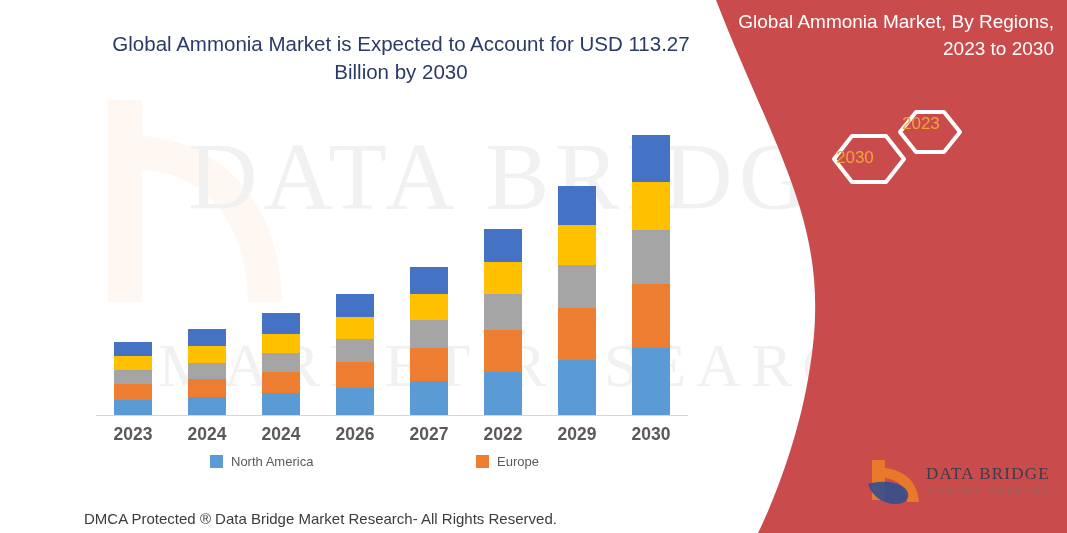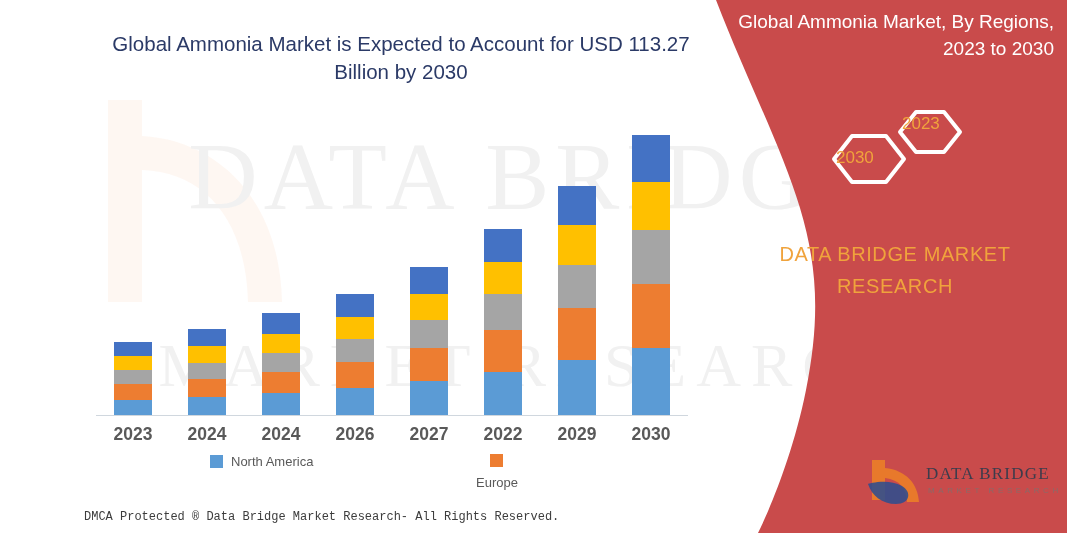--- a/index.html
+++ b/index.html
@@ -137,22 +137,22 @@
   
   .footer {
     position: absolute;
     left: 0;
     top: 508px;
     width: 710px;
     height: 22px;
   }
   .footer-text {
     position: absolute;
-    font-family: Liberation Mono, monospace;
-    font-size: 12px;
+    font-family: Liberation Sans, sans-serif;
+    font-size: 15px;
     color: #3c3c3c;
     white-space: nowrap;
   }
   .footer-dmca { left: 84px; top: 2px; }
   .footer-source { left: 400px; top: 2px; }
 
   
   .red-panel {
     position: absolute;
     left: 0;
@@ -323,21 +323,21 @@
       <div class="x-label" style="left: 370px;">2022</div>
       <div class="x-label" style="left: 444px;">2029</div>
       <div class="x-label" style="left: 518px;">2030</div>
     </div>
 
   <div class="legend" id="legend">
       <div class="legend-item" style="left: 114px;">
         <span class="legend-swatch" style="background: rgb(91, 155, 213);"></span>
         <span class="legend-label">North America</span>
       </div>
-      <div class="legend-item" style="left: 380px; flex-direction: column;">
+      <div class="legend-item" style="left: 380px;">
         <span class="legend-swatch" style="background: rgb(237, 125, 49);"></span>
         <span class="legend-label">Europe</span>
       </div>
     </div>
 
   <div class="footer">
     <div class="footer-text footer-dmca">DMCA Protected ® Data Bridge Market Research- All Rights Reserved.</div>
   </div>
 
   <svg class="red-panel" viewBox="0 0 1067 533" preserveAspectRatio="none">
@@ -352,21 +352,20 @@
 
         <polygon points="24,68 48,48 80,48 104,68 80,88 48,88" transform="translate(0,0) scale(1)" fill="none" stroke="#ffffff" stroke-width="4" style="display:none"></polygon>
         <path d="M26 71 L44 48 L78 48 L96 71 L78 94 L44 94 Z" fill="none" stroke="#ffffff" stroke-width="4" stroke-linejoin="round"></path>
 
         <path d="M92 44 L108 24 L136 24 L152 44 L136 64 L108 64 Z" fill="none" stroke="#ffffff" stroke-width="4" stroke-linejoin="round"></path>
       </svg>
       <div class="hex-label hex-label-2030">2030</div>
       <div class="hex-label hex-label-2023">2023</div>
     </div>
 
-    <div class="brand-text">DATA BRIDGE MARKET RESEARCH</div>
 
     <div class="logo">
       <svg width="58" height="48" viewBox="0 0 58 48">
         <path d="M6 2 h13 v40 h-13 z" fill="#E8792B"></path>
         <path d="M19 10 C40 12 52 26 53 44 h-12 C40 30 34 22 19 20 z" fill="#E8792B"></path>
         <path d="M2 26 C2 26 22 20 36 28 C46 34 44 46 30 46 C16 46 6 38 2 26 z" fill="#2E4D8E" opacity="0.88"></path>
       </svg>
       <div class="logo-name">DATA BRIDGE</div>
       <div class="logo-sub">MARKET RESEARCH</div>
     </div>

